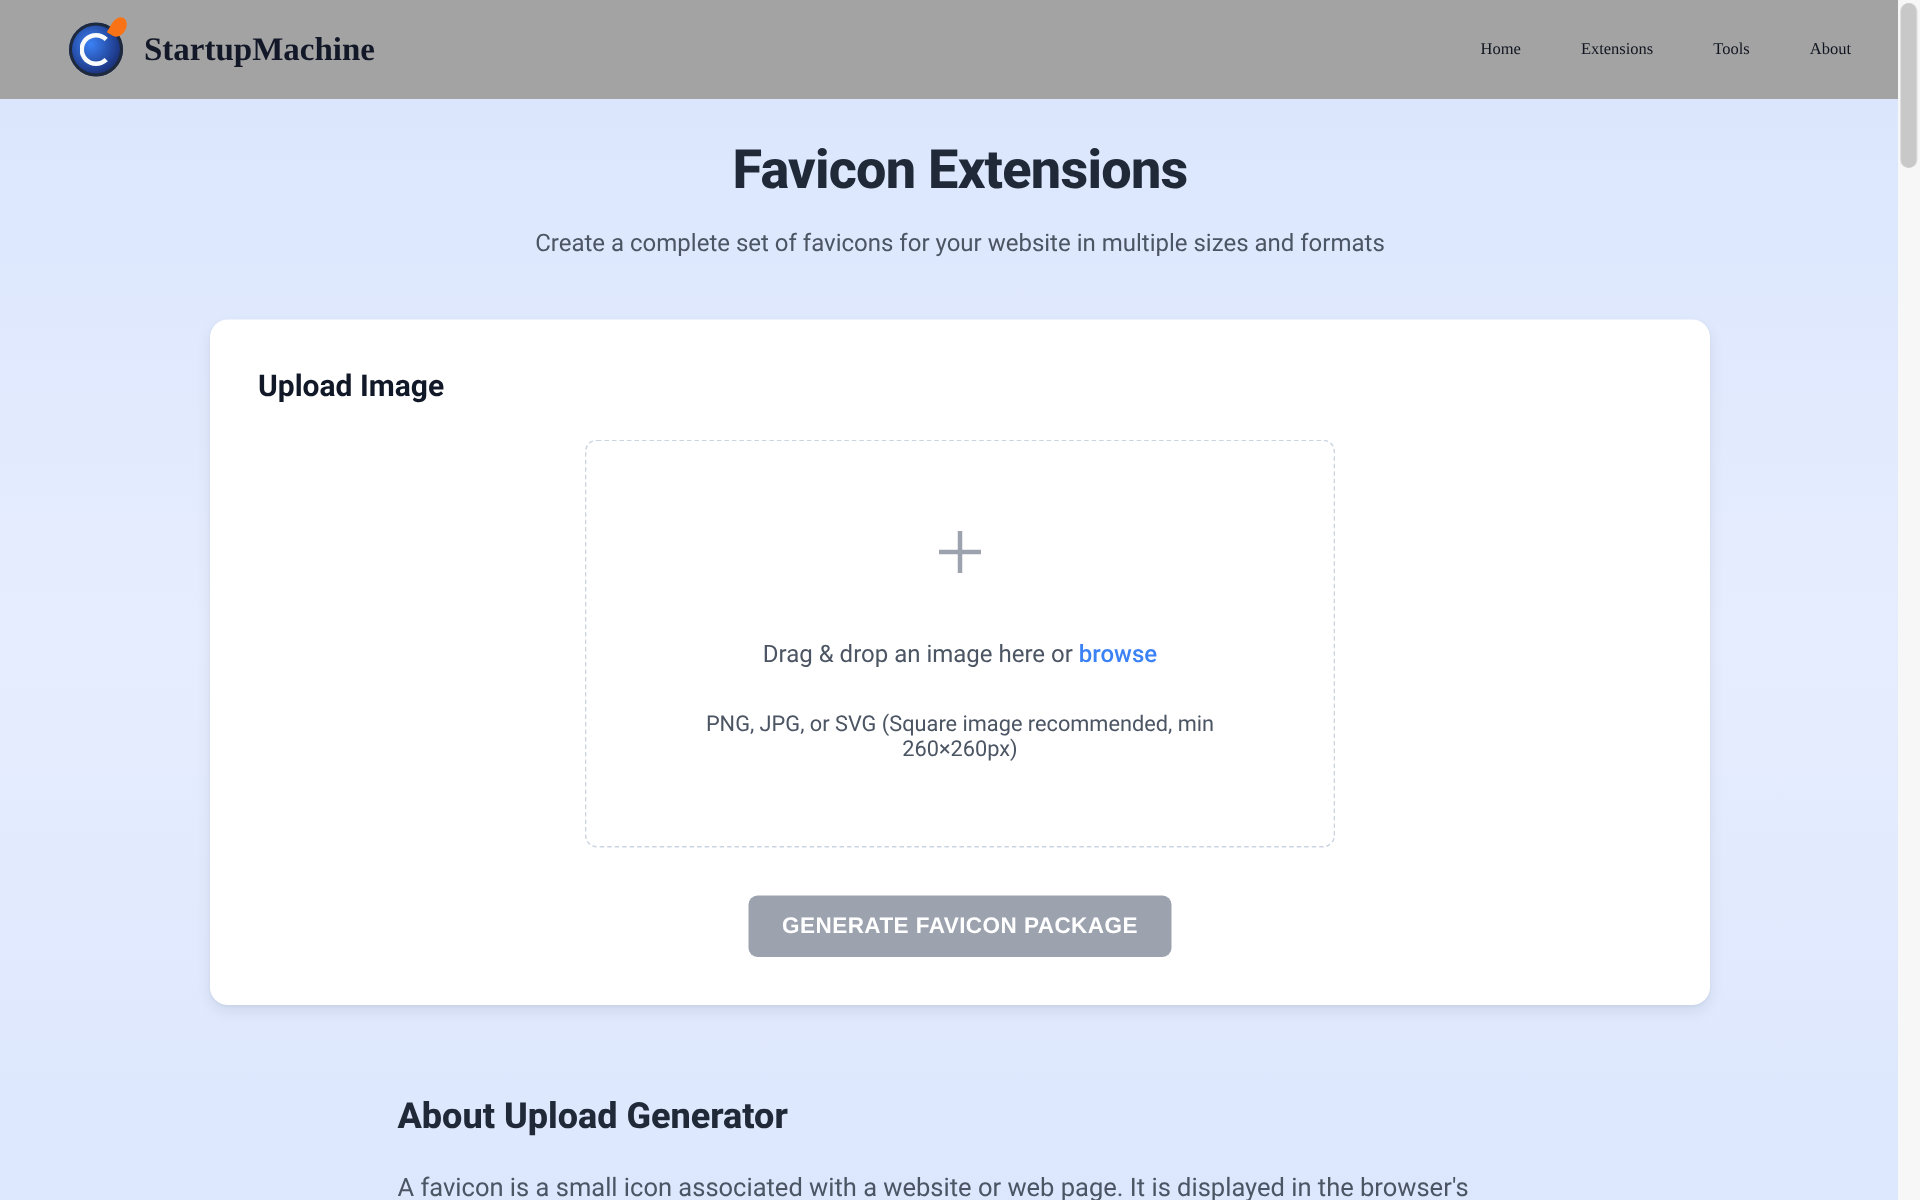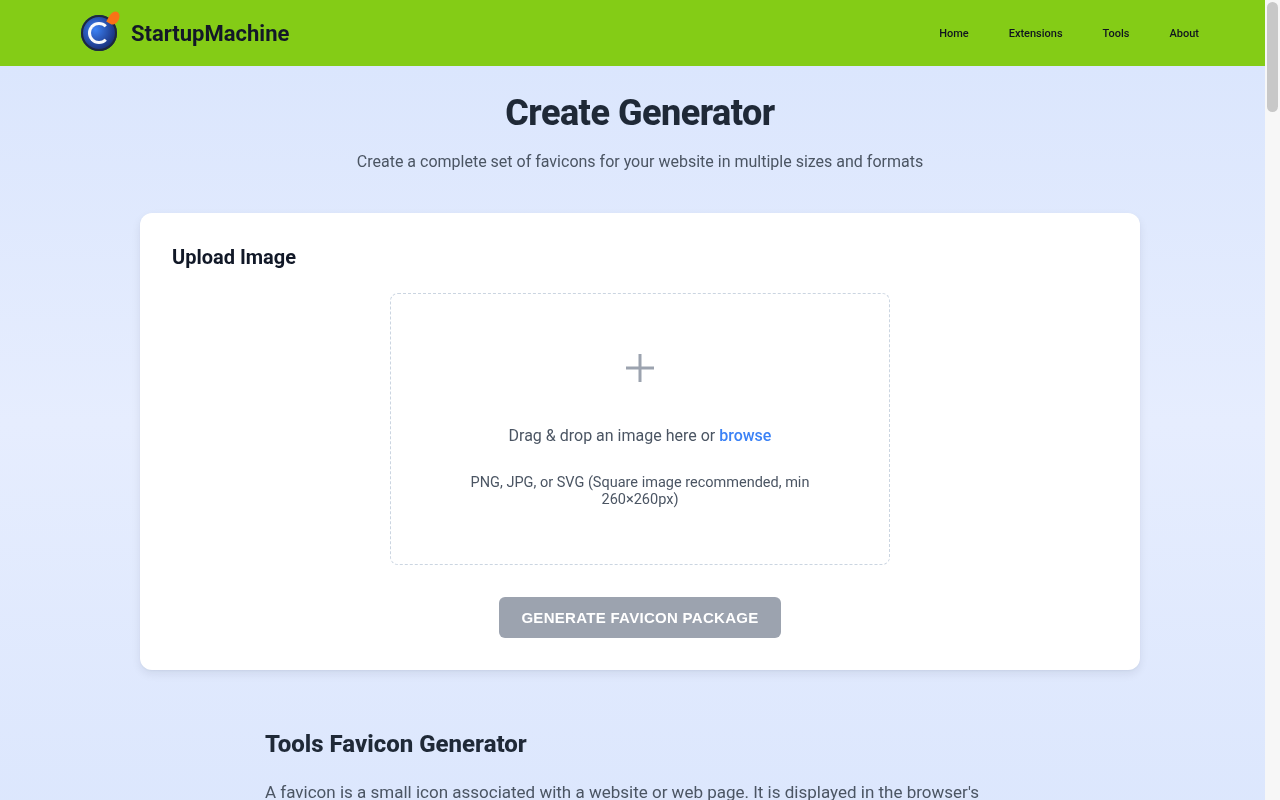--- a/index.html
+++ b/index.html
@@ -8,22 +8,23 @@
       background: linear-gradient(180deg, #ffffff 0%, #ffffff 66px, #dbe6fd 66px, #e6edfe 50%, #dbe6fd 100%);
       min-height: 100vh;
       color: #111827;
     }
     
     .header {
       display: flex;
       align-items: center;
       justify-content: space-between;
       height: 66px;
-      padding: 0 81px;
-      background: #84cc16;
+      padding: 0 46px;
+      background: #a3a3a3;
+      font-family: Liberation Serif, serif;
     }
     .brand {
       display: flex;
       align-items: center;
       gap: 14px;
     }
     .brand-logo {
       width: 36px;
       height: 36px;
       border-radius: 50%;
@@ -206,40 +207,40 @@
   </a>
   <nav class="nav">
     <a class="nav-link">Home</a>
     <a class="nav-link">Extensions</a>
     <a class="nav-link">Tools</a>
     <a class="nav-link">About</a>
   </nav>
 </header>
 
 <section class="hero">
-  <h1 class="page-title">Create Generator</h1>
+  <h1 class="page-title">Favicon Extensions</h1>
   <p class="page-subtitle">Create a complete set of favicons for your website in multiple sizes and formats</p>
 </section>
 
 <section class="card">
   <h2 class="card-title">Upload Image</h2>
 
   <div class="dropzone">
     <div class="plus-icon"></div>
     <p class="drop-line">
       <span>Drag &amp; drop an image here or </span><span class="browse-link">browse</span>
     </p>
     <p class="drop-hint">PNG, JPG, or SVG (Square image recommended, min 260×260px)</p>
   </div>
 
   <div class="generate-row">
     <button class="generate-btn" disabled="">GENERATE FAVICON PACKAGE</button>
   </div>
 </section>
 
 <section class="about">
-  <h2 class="about-title">Tools Favicon Generator</h2>
+  <h2 class="about-title">About Upload Generator</h2>
   <p class="about-text">A favicon is a small icon associated with a website or web page. It is displayed in the browser's</p>
 </section>
 
 <div class="scroll-edge">
   <div class="scroll-thumb"></div>
 </div>
 
 </body></html>

